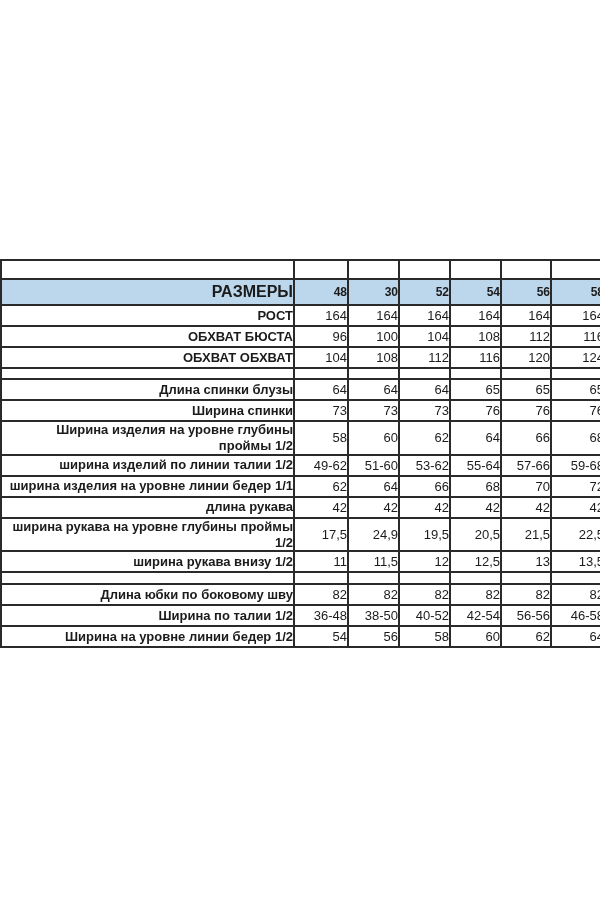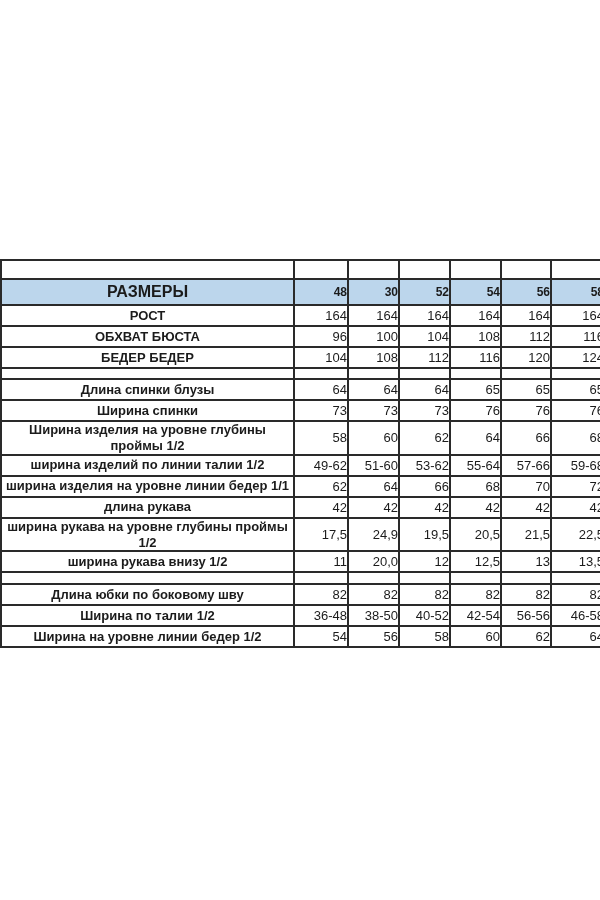--- a/index.html
+++ b/index.html
@@ -31,21 +31,21 @@
     color: #1b1b1b;
   }
   table.size-table td {
     border: 2px solid #2a2a2a;
     padding: 0;
     vertical-align: middle;
     overflow: hidden;
     white-space: normal;
   }
   td.label {
-    text-align: center;
+    text-align: right;
     font-weight: bold;
     font-size: 13px;
     padding: 1px 4px 1px 7px;
     line-height: 1.22;
   }
   td.val {
     text-align: right;
     font-size: 13px;
     font-weight: normal;
     padding: 1px 6px 1px 2px;
@@ -110,21 +110,21 @@
           <tr class="data-row">
             <td class="label">ОБХВАТ БЮСТА</td>
             <td class="val">96</td>
             <td class="val">100</td>
             <td class="val">104</td>
             <td class="val">108</td>
             <td class="val">112</td>
             <td class="val">116</td>
           </tr>
           <tr class="data-row">
-            <td class="label">БЕДЕР БЕДЕР</td>
+            <td class="label">ОБХВАТ ОБХВАТ</td>
             <td class="val">104</td>
             <td class="val">108</td>
             <td class="val">112</td>
             <td class="val">116</td>
             <td class="val">120</td>
             <td class="val">124</td>
           </tr>
           <tr style="height: 11px;">
             <td class="label"></td>
             <td class="val"></td>
@@ -193,21 +193,21 @@
             <td class="val">17,5</td>
             <td class="val">24,9</td>
             <td class="val">19,5</td>
             <td class="val">20,5</td>
             <td class="val">21,5</td>
             <td class="val">22,5</td>
           </tr>
           <tr class="data-row">
             <td class="label">ширина рукава внизу 1/2</td>
             <td class="val">11</td>
-            <td class="val">20,0</td>
+            <td class="val">11,5</td>
             <td class="val">12</td>
             <td class="val">12,5</td>
             <td class="val">13</td>
             <td class="val">13,5</td>
           </tr>
           <tr style="height: 12px;">
             <td class="label"></td>
             <td class="val"></td>
             <td class="val"></td>
             <td class="val"></td>

